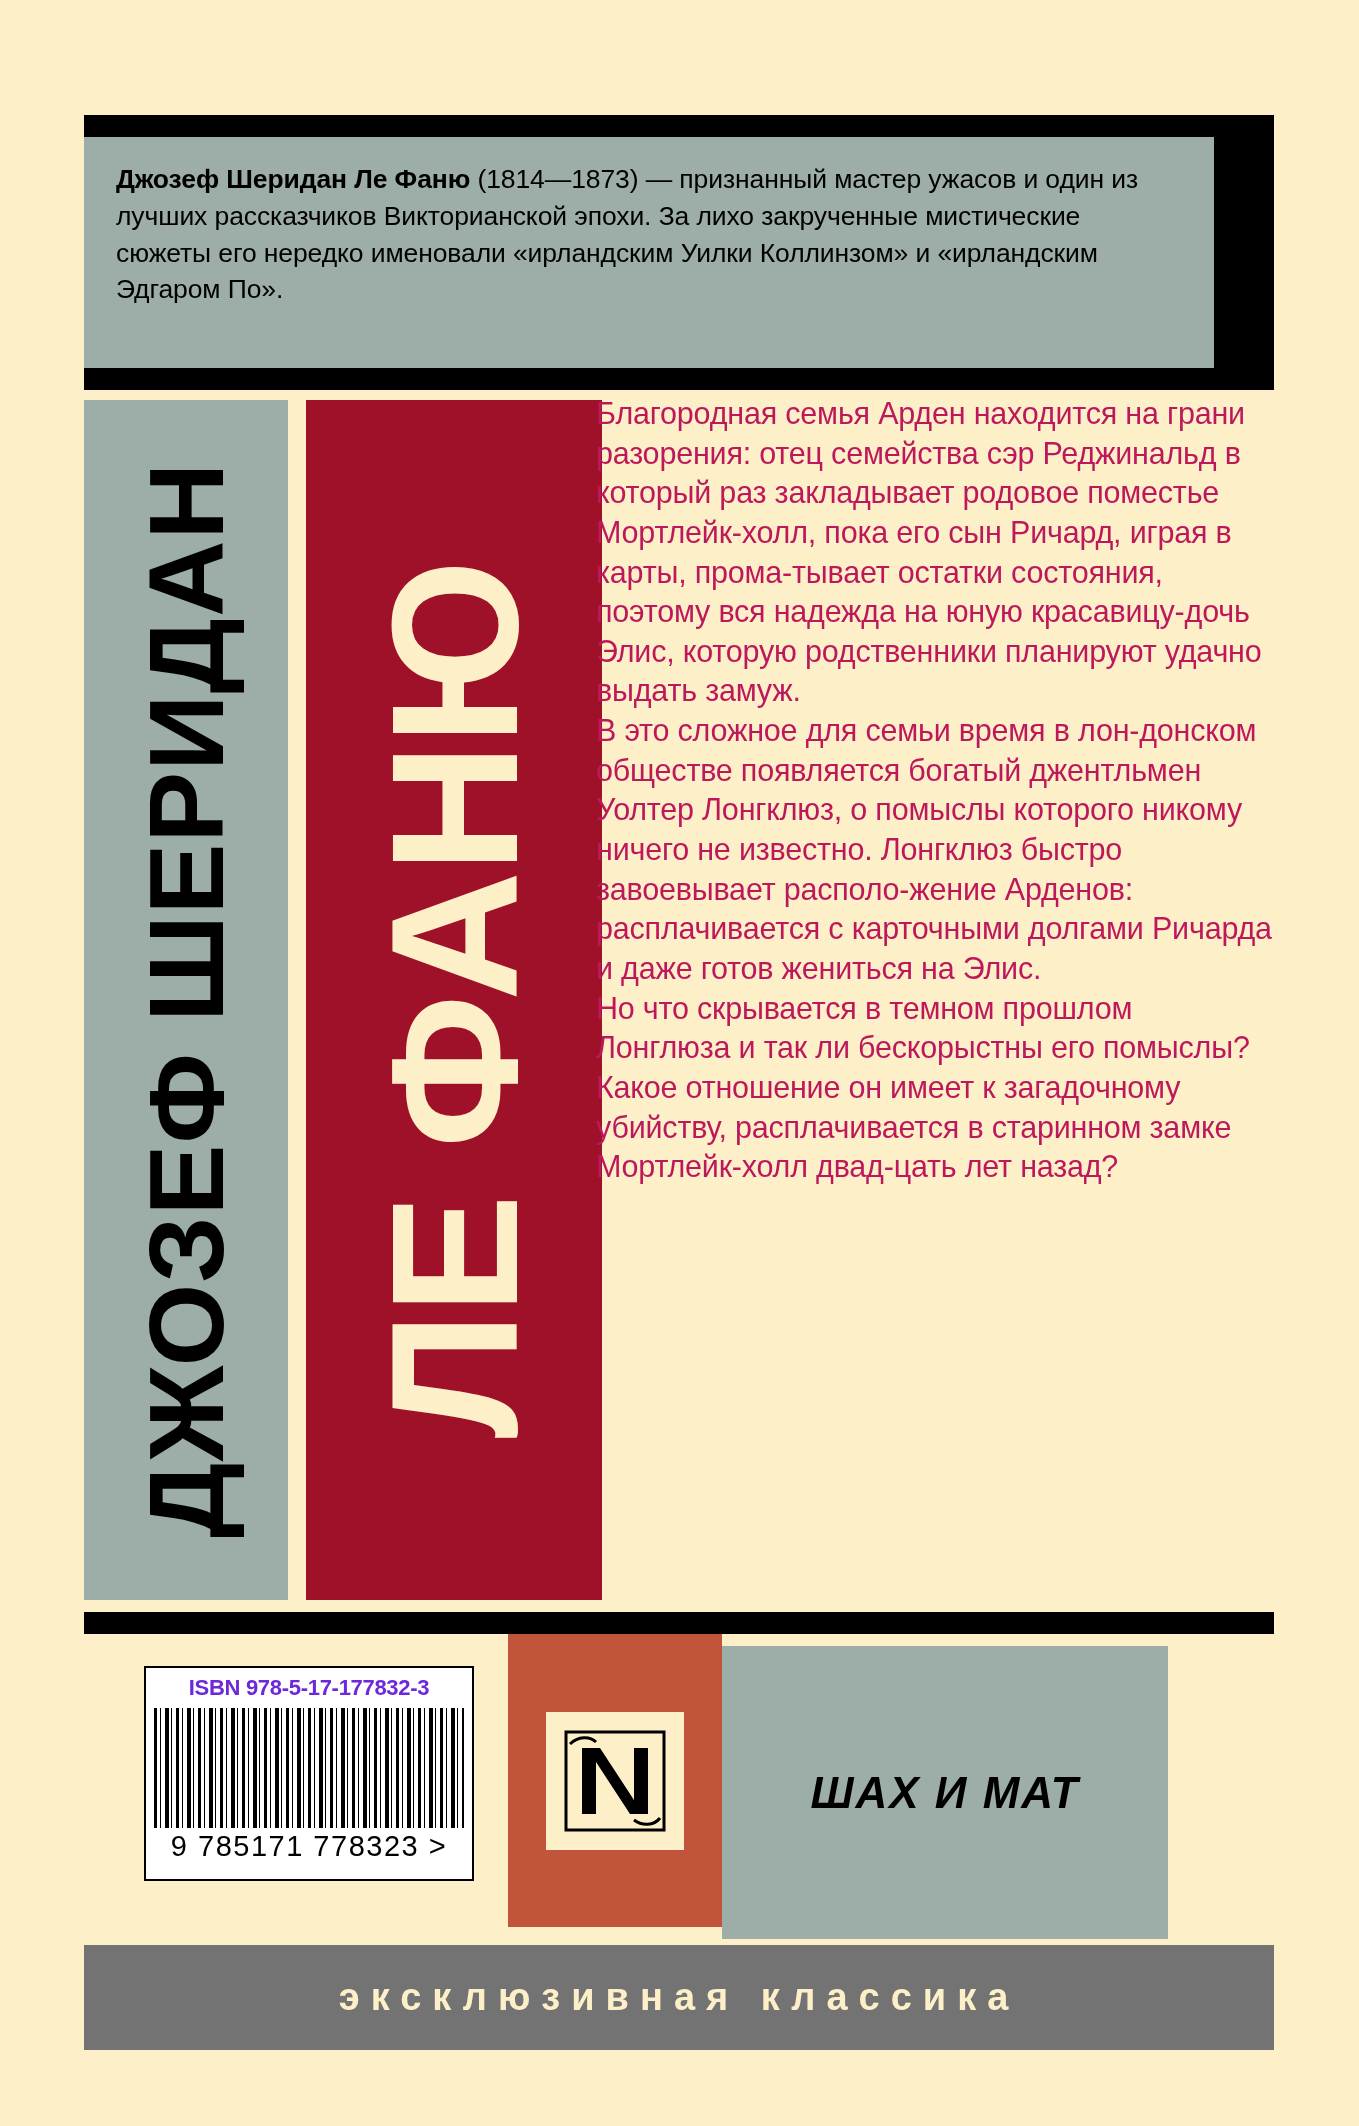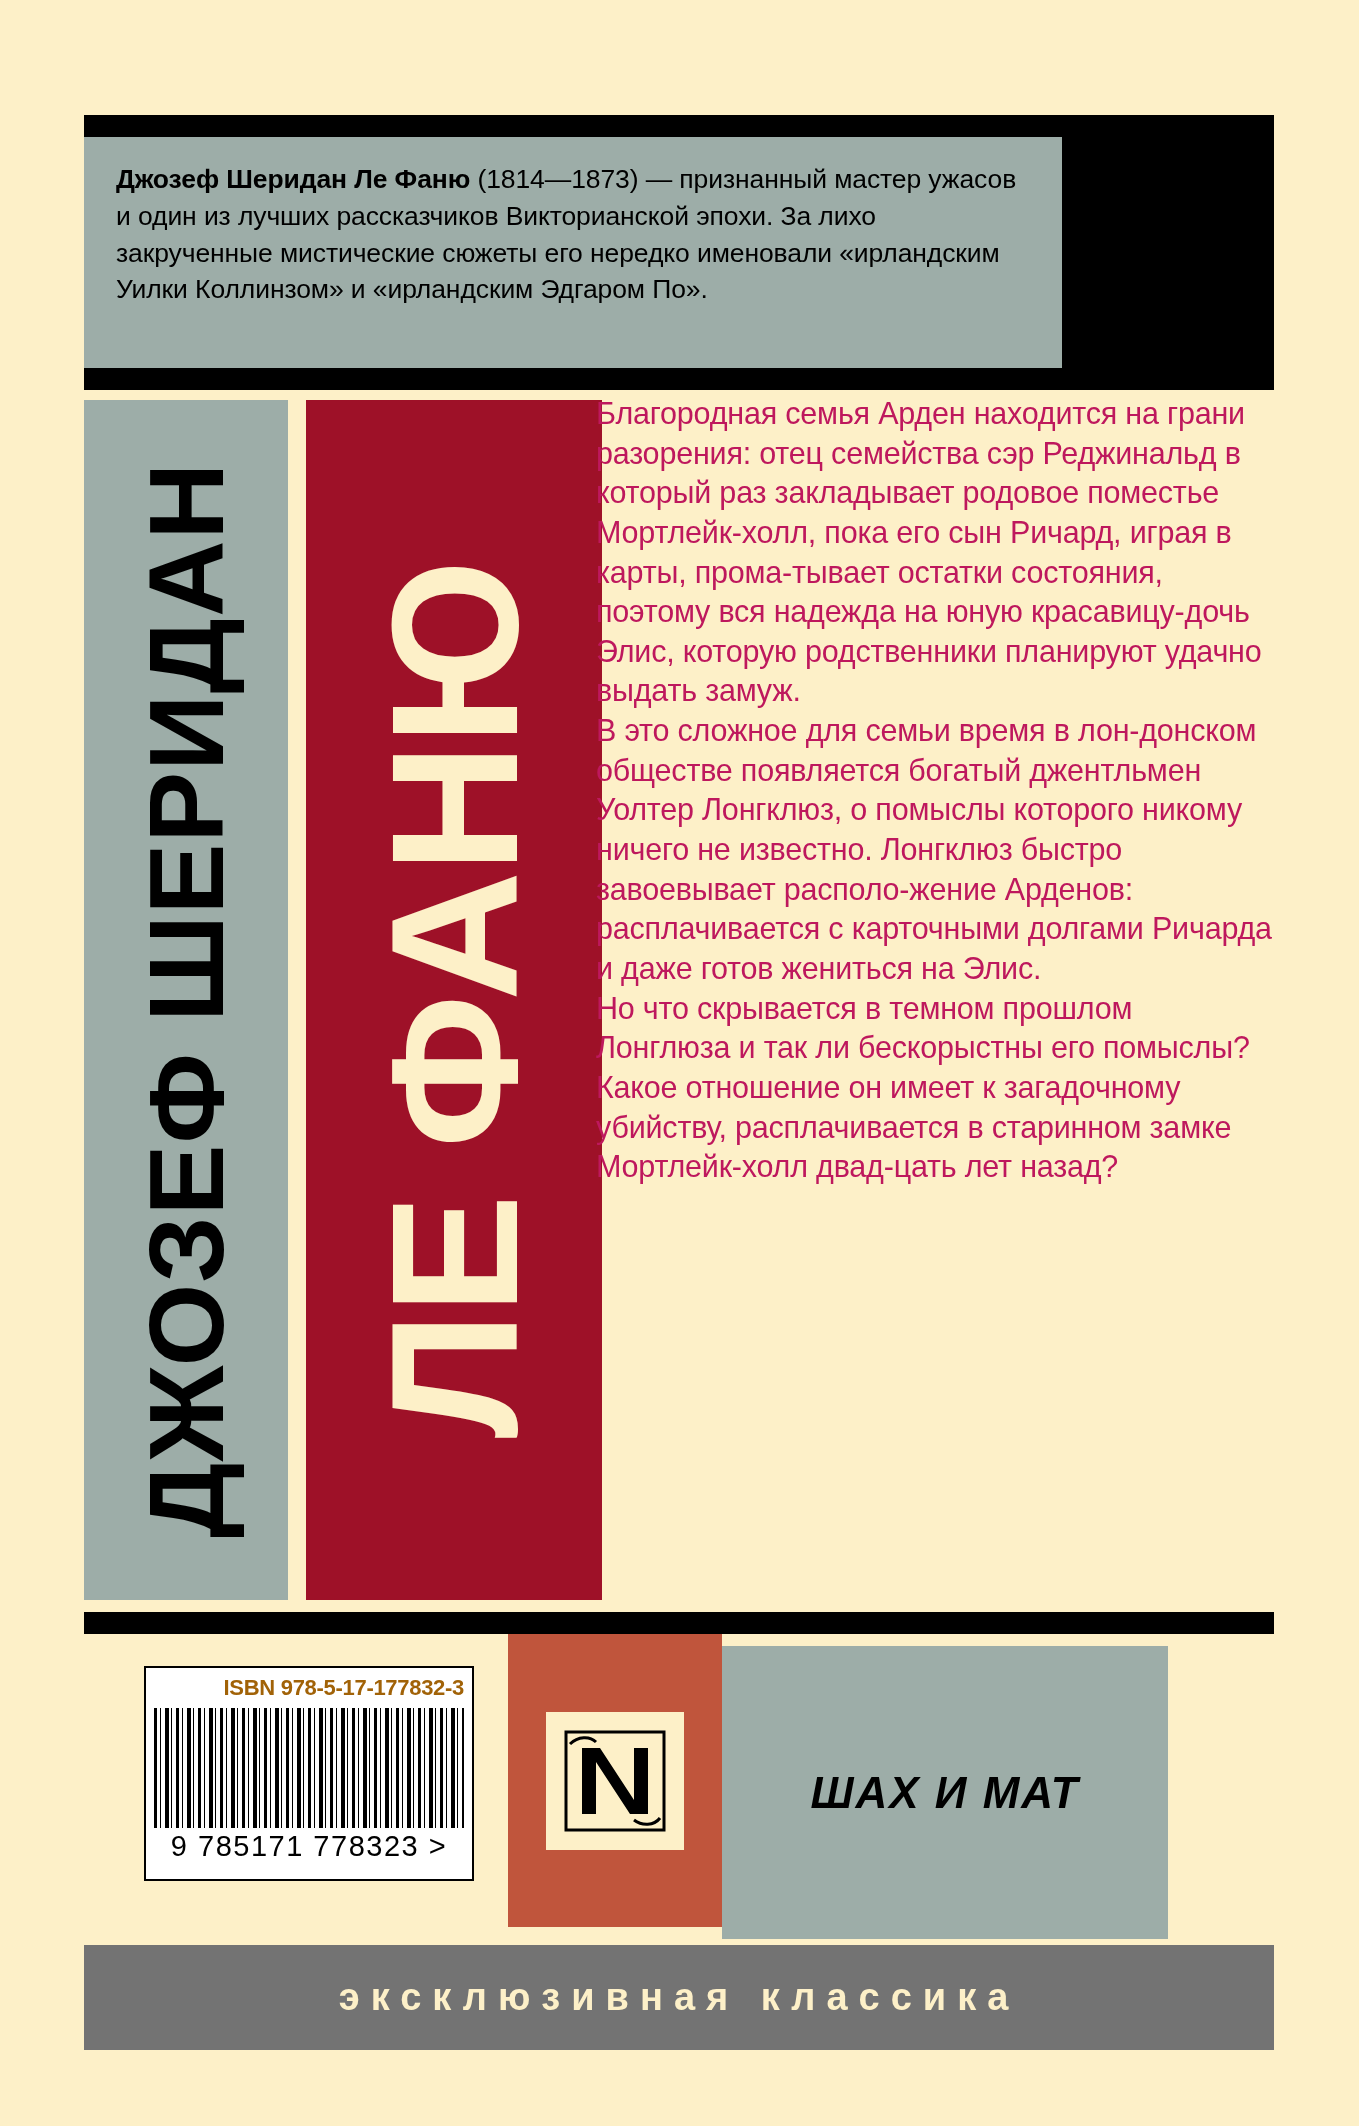--- a/index.html
+++ b/index.html
@@ -27,21 +27,21 @@
     left: 84px;
     top: 115px;
     width: 1190px;
     height: 275px;
     background: #000000;
   }
   .bio-band-inner {
     position: absolute;
     left: 0;
     top: 22px;
-    width: 978px;
+    width: 1130px;
     height: 231px;
     background: #9dada8;
     box-sizing: border-box;
     padding: 24px 32px 0 32px;
   }
   .bio-text {
     font-size: 26.5px;
     line-height: 1.39;
     color: #000000;
     letter-spacing: -0.1px;
@@ -149,22 +149,22 @@
     width: 330px;
     height: 215px;
     background: #ffffff;
     border: 2px solid #000000;
     box-sizing: border-box;
     padding: 7px 8px 0 8px;
   }
   .isbn-text {
     font-size: 22px;
     font-weight: bold;
-    color: #a16207;
-    text-align: right;
+    color: #6d28d9;
+    text-align: center;
     letter-spacing: -0.3px;
   }
   .bars {
     margin-top: 7px;
     height: 120px;
     width: 100%;
     background-image: repeating-linear-gradient(
       to right,
       #000 0px, #000 3px, #fff 3px, #fff 6px,
       #000 6px, #000 7px, #fff 7px, #fff 11px,

